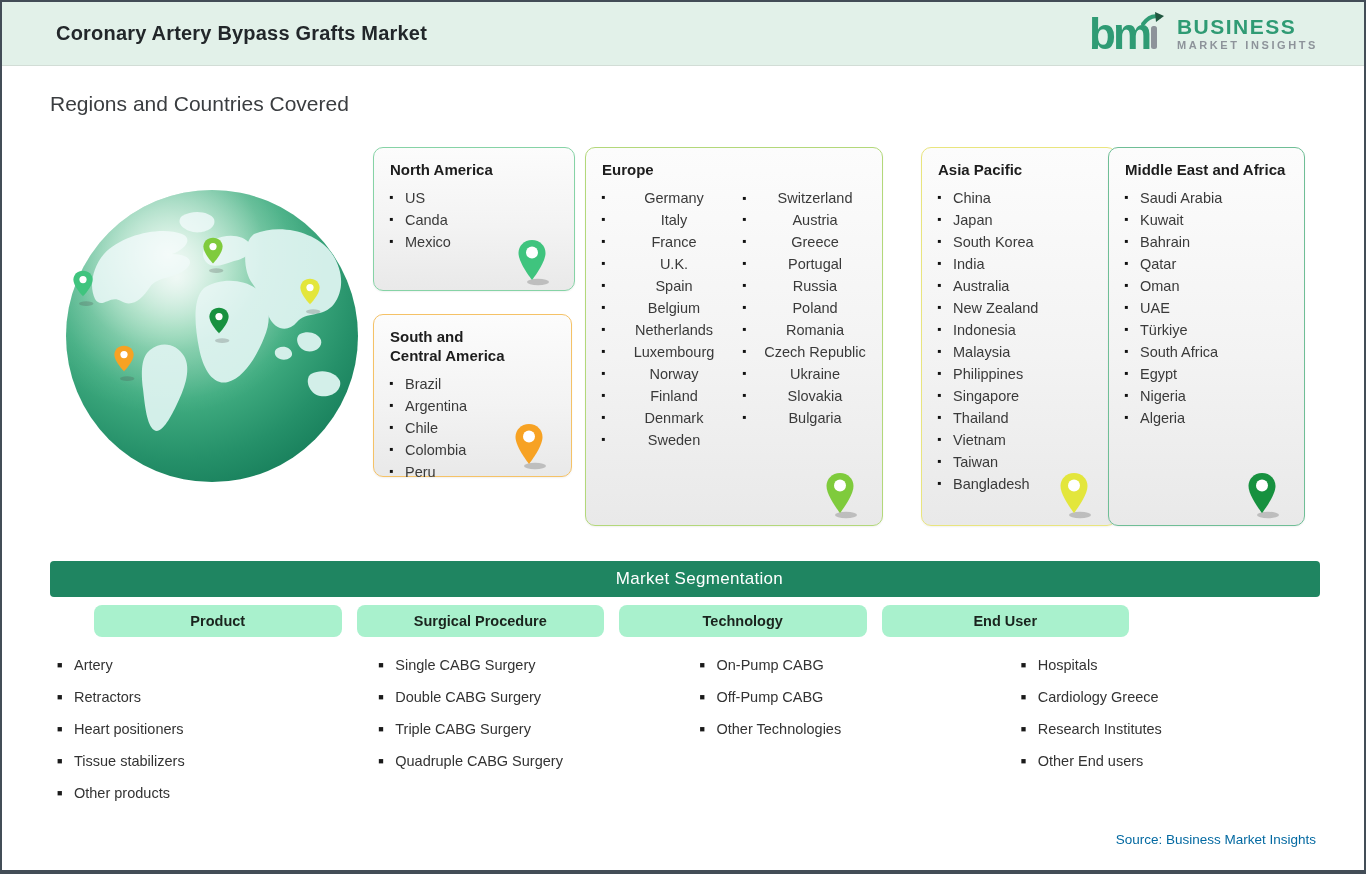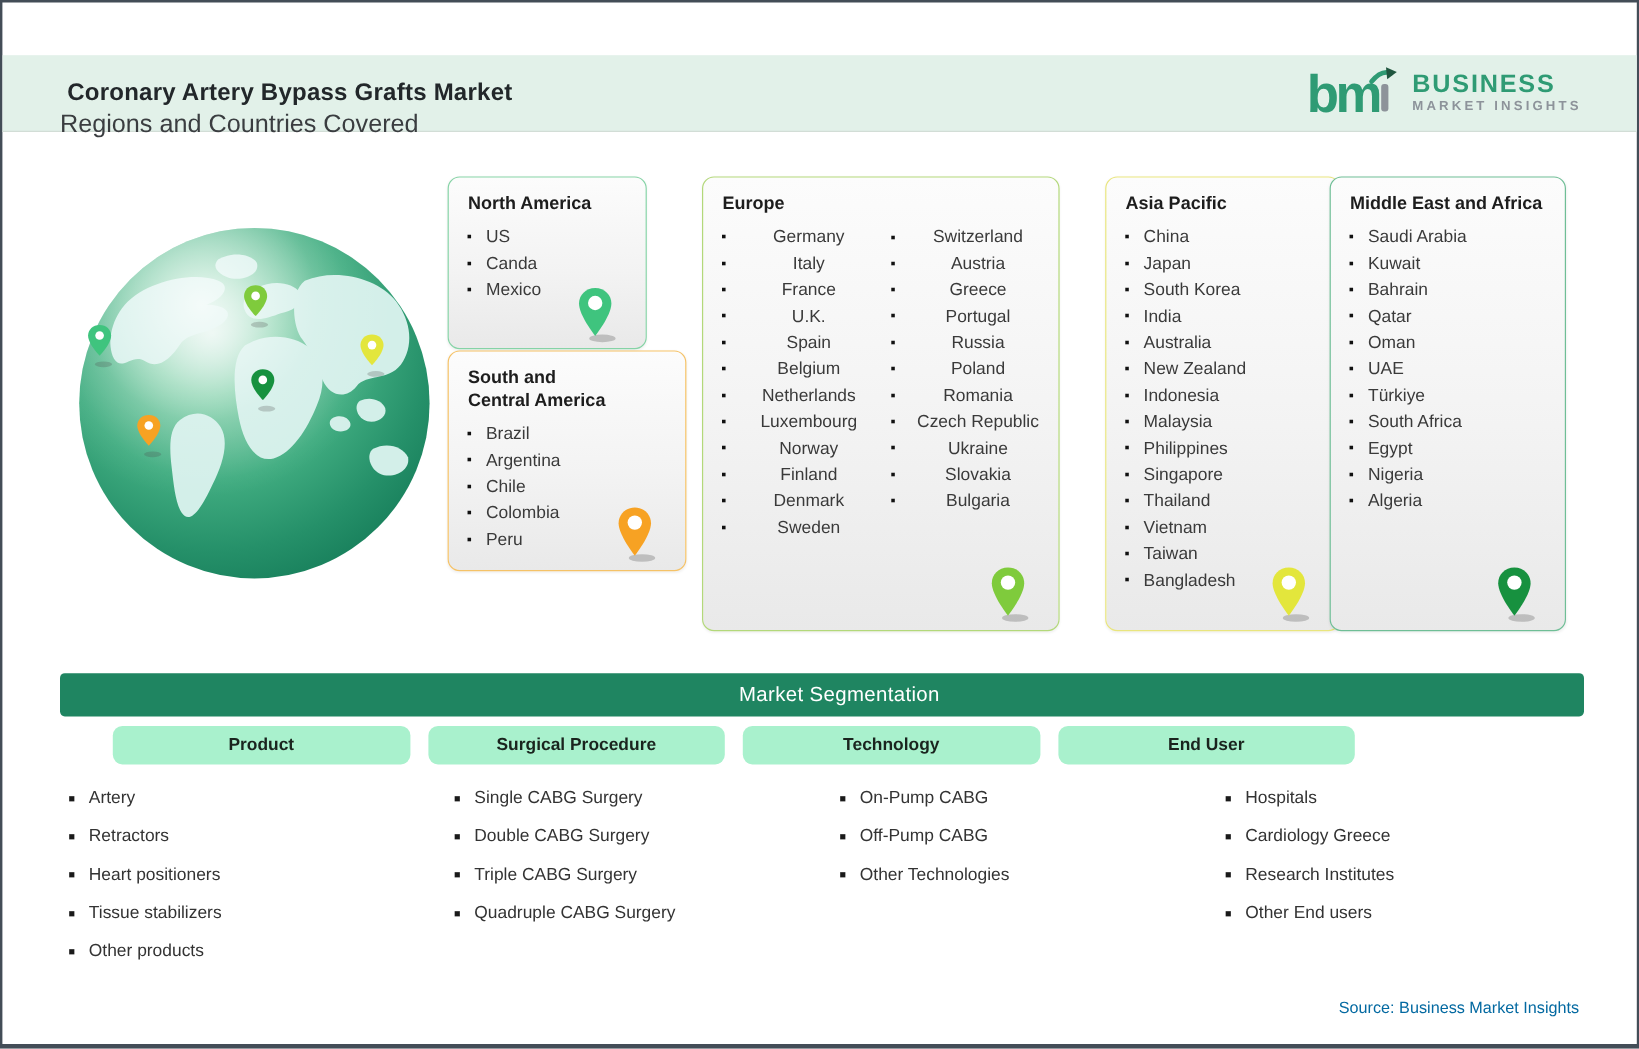--- a/index.html
+++ b/index.html
@@ -8,42 +8,41 @@
   .page {
     position:relative; width:1366px; height:874px; background:#ffffff;
     border:2px solid #434d57; border-bottom-width:4px; overflow:hidden;
   }
   
   .header {
     position:absolute; left:0; top:0; width:100%; height:64px;
     background:#e2f1e9; border-bottom:1px solid #d2ddd6;
     display:flex; align-items:center; justify-content:space-between;
     padding:0 46px 0 54px;
-    margin-top:44px;
   }
   .header h1 { font-size:20px; font-weight:bold; color:#22272a; letter-spacing:.2px; }
   .logo { display:flex; align-items:center; gap:10px; }
   .logo-text { line-height:1; }
   .logo-line1 { font-size:21px; font-weight:bold; color:#2f9b74; letter-spacing:1.5px; }
   .logo-line2 { font-size:11px; font-weight:bold; color:#8d939a; letter-spacing:2.6px; margin-top:3px; }
   
   .section-title {
     position:absolute; left:48px; top:90px; font-size:21px; color:#3a3d40; font-weight:400;
   }
   
   .globe { position:absolute; left:62px; top:186px; width:296px; height:296px; }
   
   .card {
     position:absolute; border:1.5px solid; border-radius:10px;
     background:linear-gradient(180deg,#fcfcfc 0%,#f3f3f3 55%,#e9e9e9 100%);
     box-shadow:0 1px 2px rgba(0,0,0,.06);
     padding:11px 10px 10px 14px;
   }
-  .card-na  { left:371px; top:145px; width:166px; height:144px; }
-  .card-sca { left:371px; top:290px; width:199px; height:184px; }
+  .card-na  { left:371px; top:145px; width:202px; height:144px; }
+  .card-sca { left:371px; top:312px; width:199px; height:163px; }
   .card-eu  { left:583px; top:145px; width:298px; height:379px; }
   .card-ap  { left:896px; top:145px; width:196px; height:379px; }
   .card-mea { left:1106px; top:145px; width:197px; height:379px; }
   .card h3 { font-size:15px; font-weight:bold; color:#1d1d1d; margin:2px 0 7px 2px; line-height:1.25; }
   .card-sca h3 { max-width:125px; }
   .country-list { list-style:none; }
   .country-list li {
     font-size:14.5px; color:#3a3a3a; line-height:22px; white-space:nowrap;
     padding-left:17px; position:relative;
   }

